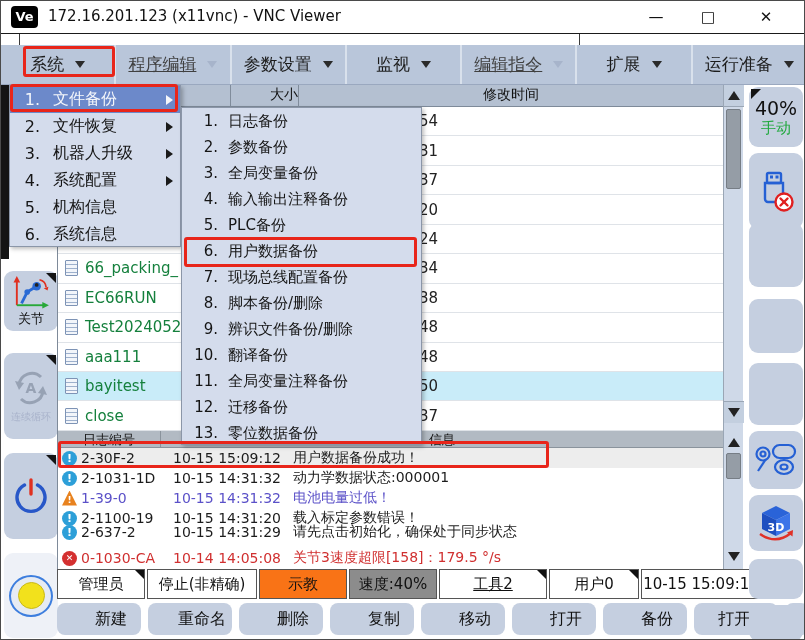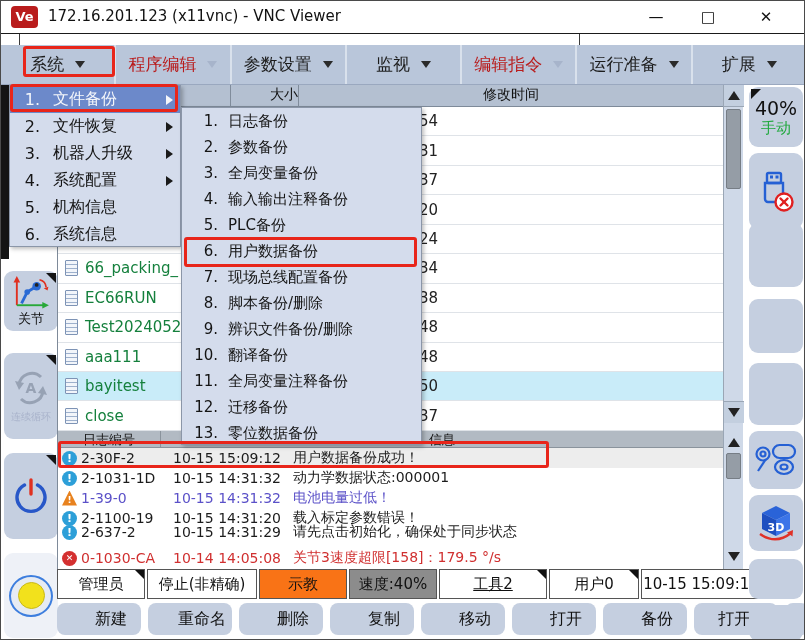--- a/index.html
+++ b/index.html
@@ -1,31 +1,31 @@
 <!DOCTYPE html>
 <html><head>
 <meta charset="utf-8">
 <style>
   * { margin:0; padding:0; box-sizing:border-box; }
   body { font-family:"DejaVu Sans","Liberation Sans",sans-serif; background:#888; }
   #screen { position:relative; width:805px; height:640px; background:#fff; border:1px solid #4a4a4a; overflow:hidden; }
 
   
   .titlebar { position:absolute; left:0; top:0; width:805px; height:33px; background:#fff; border-bottom:1px solid #1a1a1a; }
-  .vnc-logo { position:absolute; left:10px; top:5px; width:27px; height:22px; background:#b91c1c; border-radius:4px; color:#fff; font-weight:bold; font-size:13px; line-height:22px; text-align:center; }
+  .vnc-logo { position:absolute; left:10px; top:5px; width:27px; height:22px; background:#000000; border-radius:4px; color:#fff; font-weight:bold; font-size:13px; line-height:22px; text-align:center; }
   .title-text { position:absolute; left:47px; top:6px; font-size:15px; color:#111; white-space:nowrap; }
   .win-btn { position:absolute; top:4px; width:36px; height:24px; text-align:center; font-size:15px; line-height:24px; color:#111; cursor:default; }
   .tab-tick { position:absolute; top:33px; width:1px; height:11px; background:#3a3a3a; }
 
   
   .menubar { position:absolute; left:0; top:44px; width:805px; height:40px; background:#b9c6da; border-bottom:1px solid #9aa8bf; display:flex; }
   .menu-item { flex:1; position:relative; display:flex; align-items:center; justify-content:center; gap:11px; font-size:17px; color:#1c1c1c; border-left:2px solid #d9e1ec; }
   .menu-item:first-child { border-left:none; }
   .caret-down { width:0; height:0; border-left:5px solid transparent; border-right:5px solid transparent; border-top:7px solid #2a2a2a; }
-  .menu-item.disabled { color:#b91c1c; }
+  .menu-item.disabled { color:#404040;text-decoration:underline; }
   .menu-item.disabled .caret-down { border-top-color:#a7b4cb; }
 
   
   .black-strip { position:absolute; left:0; top:84px; width:8px; height:174px; background:#141414; }
   .sb-btn { position:absolute; left:3px; width:54px; background:#c5cfe0; border-radius:9px; display:flex; flex-direction:column; align-items:center; justify-content:center; }
   .tri-tr { position:absolute; top:2px; right:2px; width:0; height:0; border-top:10px solid #141414; border-left:10px solid transparent; }
   .tri-tl { position:absolute; top:2px; left:2px; width:0; height:0; border-top:10px solid #141414; border-right:10px solid transparent; }
   .joint-label { font-size:13px; color:#111; margin-top:1px; }
   .loop-label { font-size:10px; color:#a9b3cb; margin-top:2px; }
   .yellow-btn { position:absolute; left:3px; top:552px; width:54px; height:85px; background:#eef1f7; border-radius:9px; display:flex; align-items:center; justify-content:center; }
@@ -133,25 +133,25 @@
       </div>
     <div class="menu-item">
         <span>监视</span>
         <span class="caret-down"></span>
       </div>
     <div class="menu-item disabled">
         <span>编辑指令</span>
         <span class="caret-down"></span>
       </div>
     <div class="menu-item">
+        <span>扩展</span>
+        <span class="caret-down"></span>
+      </div>
+    <div class="menu-item">
         <span>运行准备</span>
-        <span class="caret-down"></span>
-      </div>
-    <div class="menu-item">
-        <span>扩展</span>
         <span class="caret-down"></span>
       </div>
   </div>
 
   <div class="black-strip"></div>
 
   <div class="sb-btn" style="top:270px; height:60px;">
     <span class="tri-tr"></span>
     <svg width="44" height="34" viewBox="0 0 44 36">
       <line x1="7" y1="32" x2="7" y2="6" stroke="#e03020" stroke-width="2"></line>

